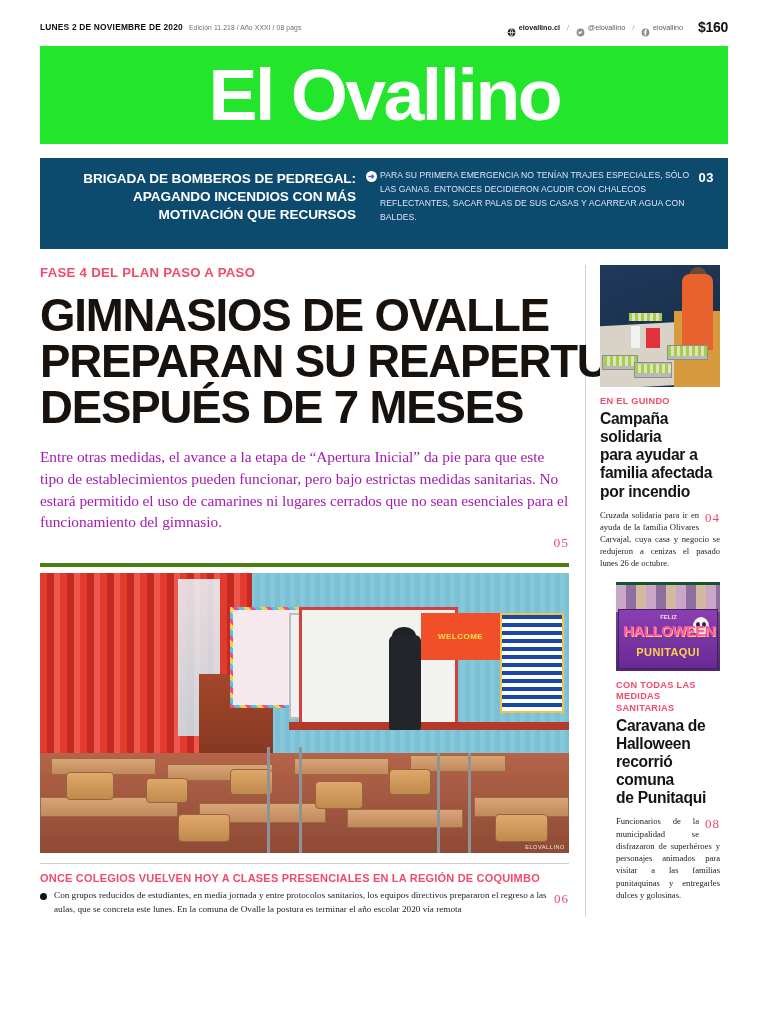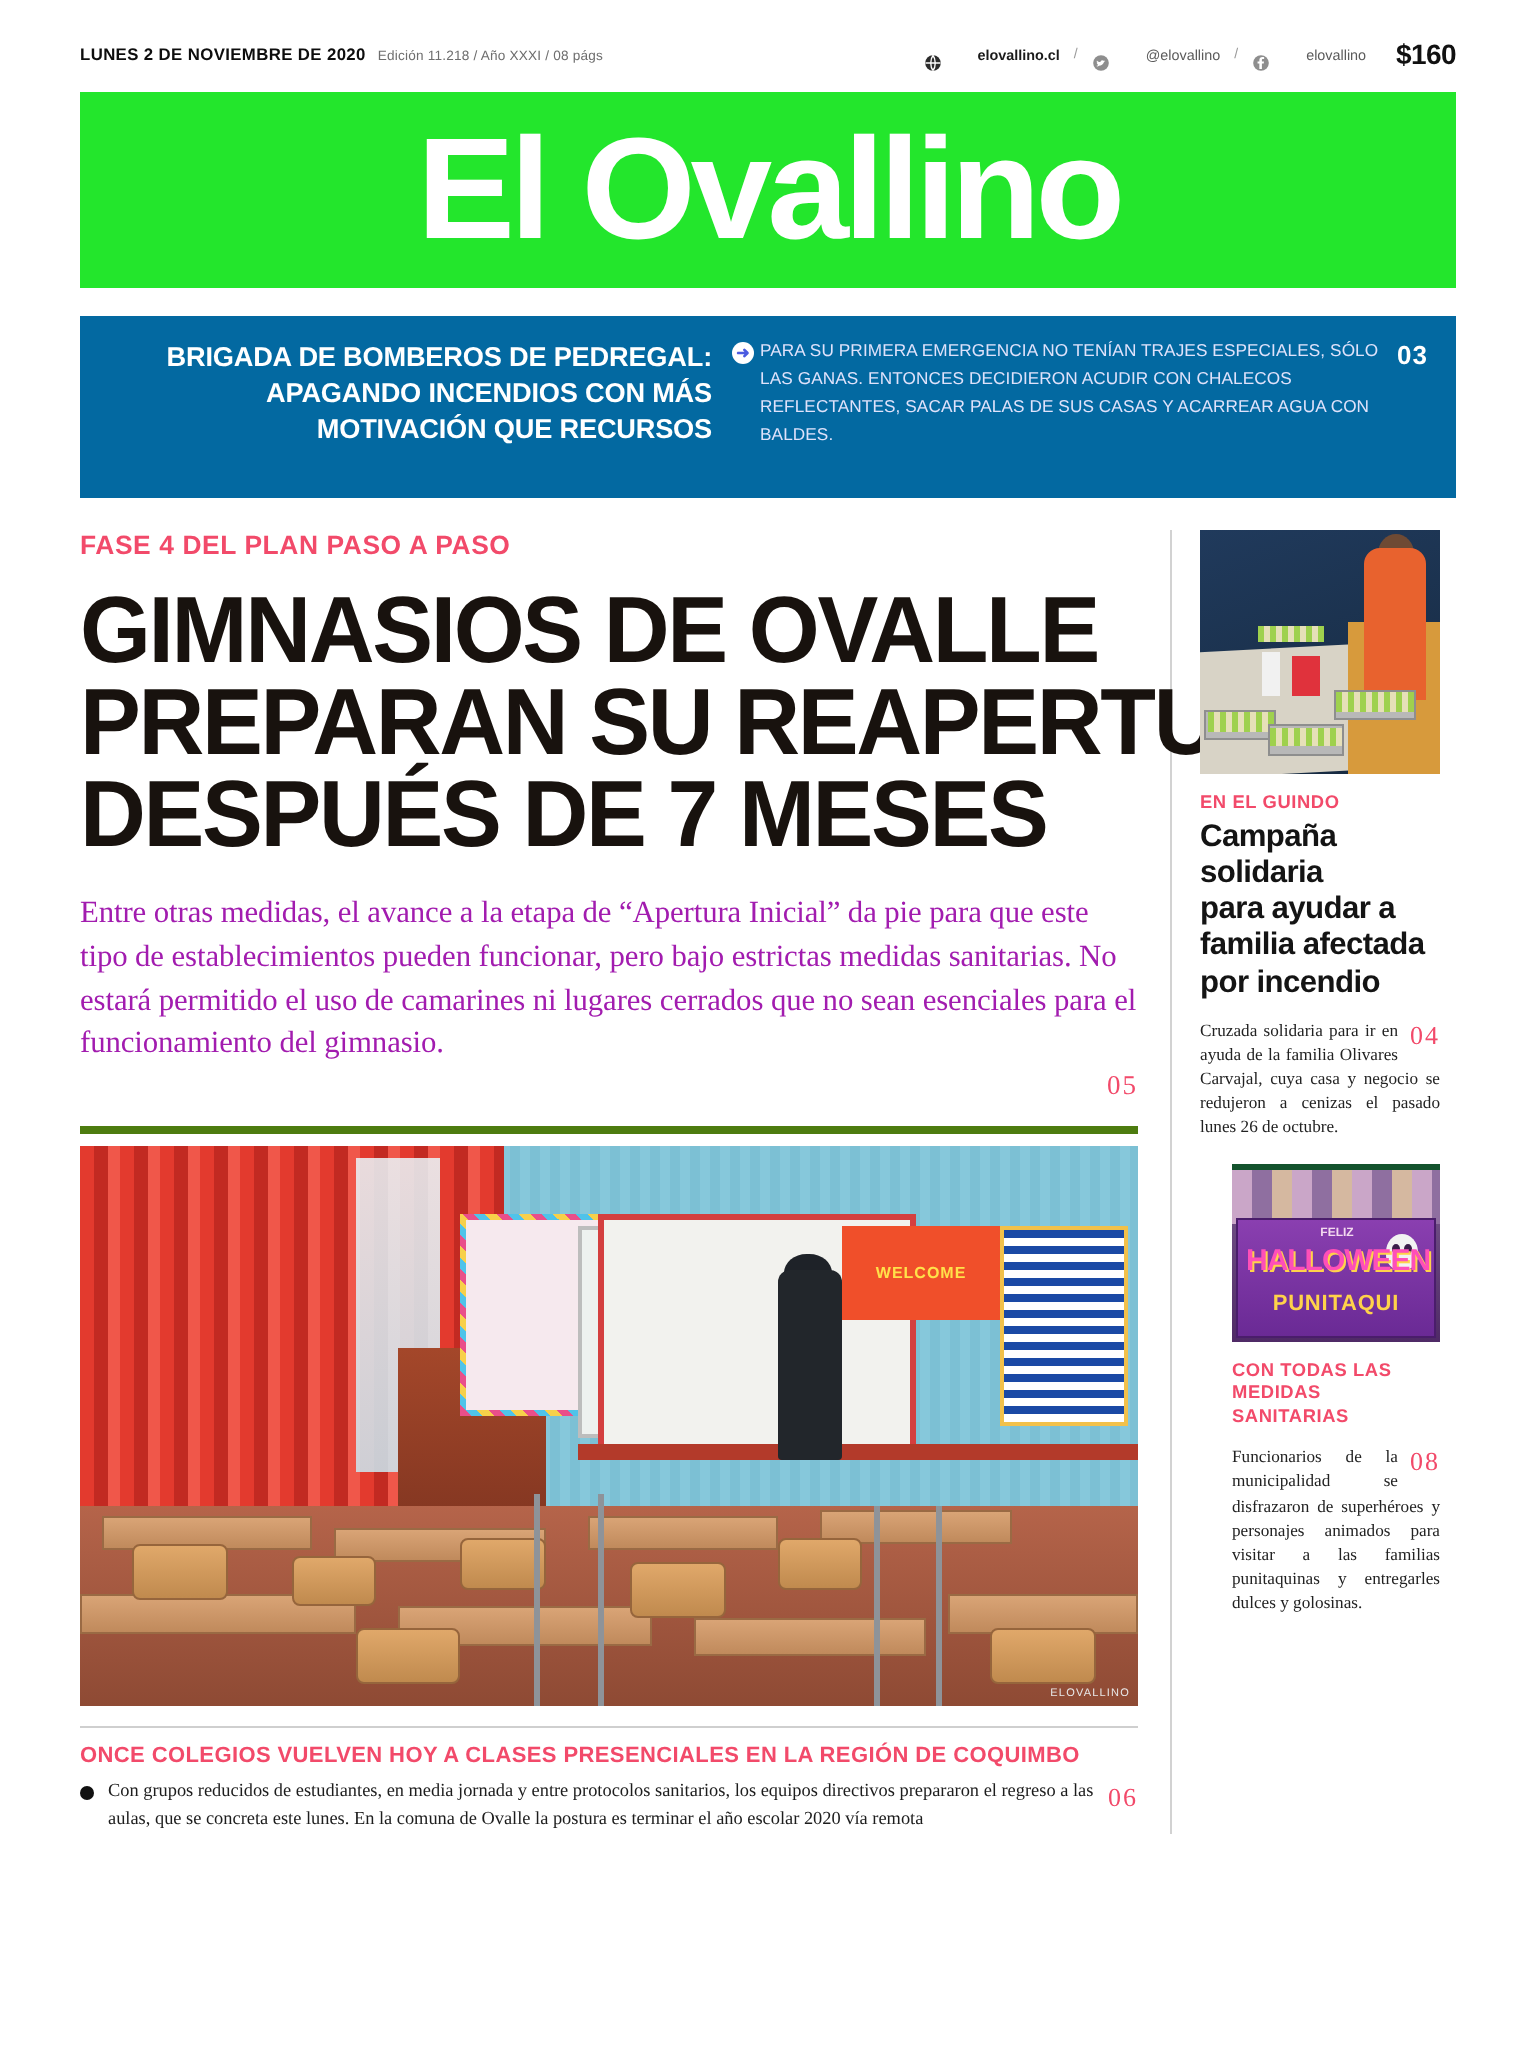--- a/index.html
+++ b/index.html
@@ -49,21 +49,21 @@
   }
   .topbar-right {
     display: flex;
     align-items: center;
     gap: 5px;
     white-space: nowrap;
   }
   .social-group {
     display: flex;
     align-items: center;
-    gap: 18px;
+    gap: 3px;
   }
   .social-sep { font-size: 7px; color: #9a9a9a; margin: 0 2px; }
   .soc-icon {
     width: 9px; height: 9px;
     display: inline-block;
     vertical-align: middle;
   }
   .soc-label { font-size: 7.2px; color: #5b5b5b; }
   .soc-label.strong { font-weight: bold; color: #1a1a1a; }
   .price {
@@ -88,21 +88,21 @@
     font-size: 72px;
     font-weight: bold;
     letter-spacing: -2.5px;
     line-height: 1;
     font-family: "Liberation Sans", sans-serif;
     transform: scaleX(1.02);
   }
 
   
   .banner {
-    background: #0369a1;
+    background: #0c4a6e;
     margin-top: 14px;
     display: flex;
     padding: 11px 14px 24px 16px;
     gap: 10px;
     min-height: 70px;
   }
   .banner-left {
     flex: 0 0 300px;
     text-align: right;
     color: #ffffff;
@@ -576,20 +576,26 @@
             <div class="hw-feliz">FELIZ</div>
             <div class="hw-skull"></div>
             <div class="hw-word1">HALLOWEEN</div>
             <div class="hw-word2">PUNITAQUI</div>
           </div>
         </div>
         <div class="side-kicker">
           <div>CON TODAS LAS MEDIDAS</div>
           <div>SANITARIAS</div>
         </div>
+        <div class="side-title">
+          <div>Caravana de</div>
+          <div>Halloween</div>
+          <div>recorrió comuna</div>
+          <div>de Punitaqui</div>
+        </div>
         <div class="side-text">
           <span class="side-page">08</span>
           <span>Funcionarios de la municipalidad se disfrazaron de superhéroes y personajes animados para visitar a las familias punitaquinas y entregarles dulces y golosinas.</span>
         </div>
       </div>
 
     </div>
   </div>
 </div>
 

